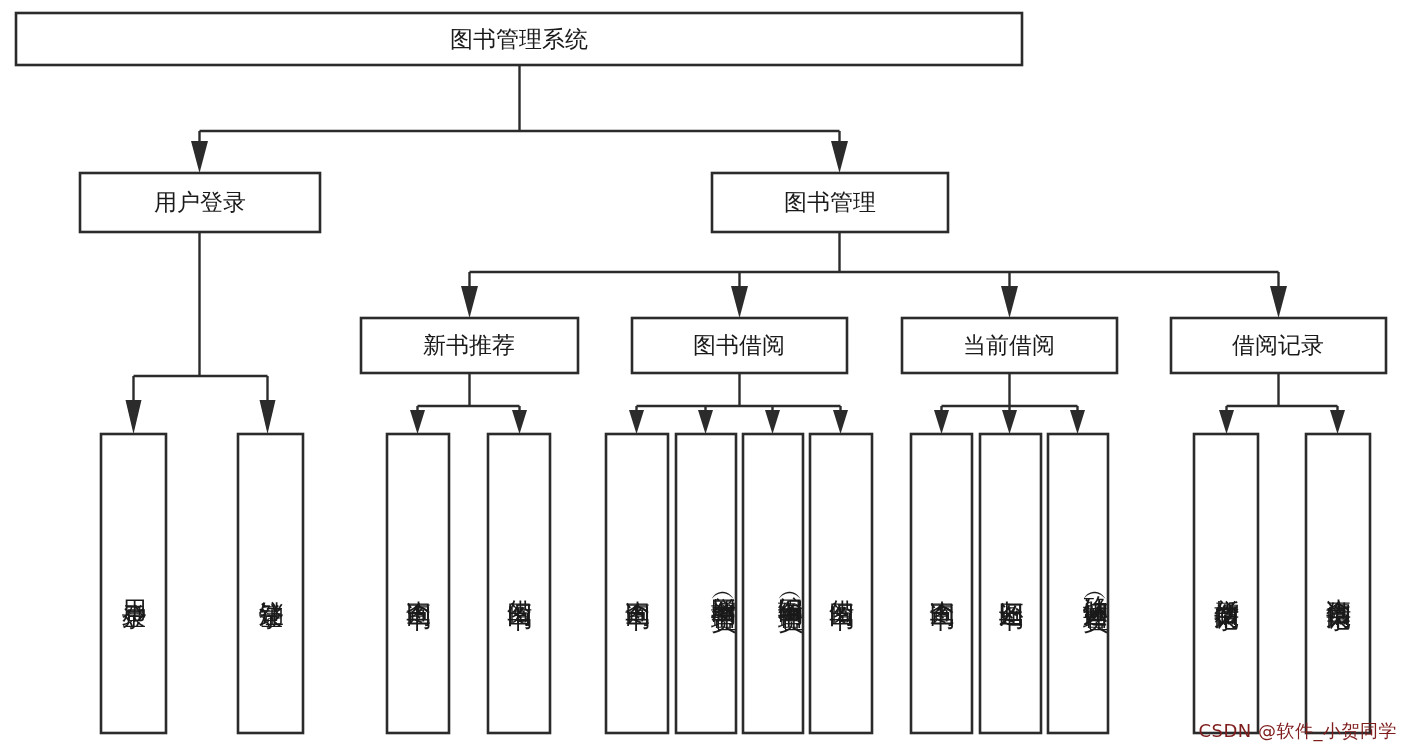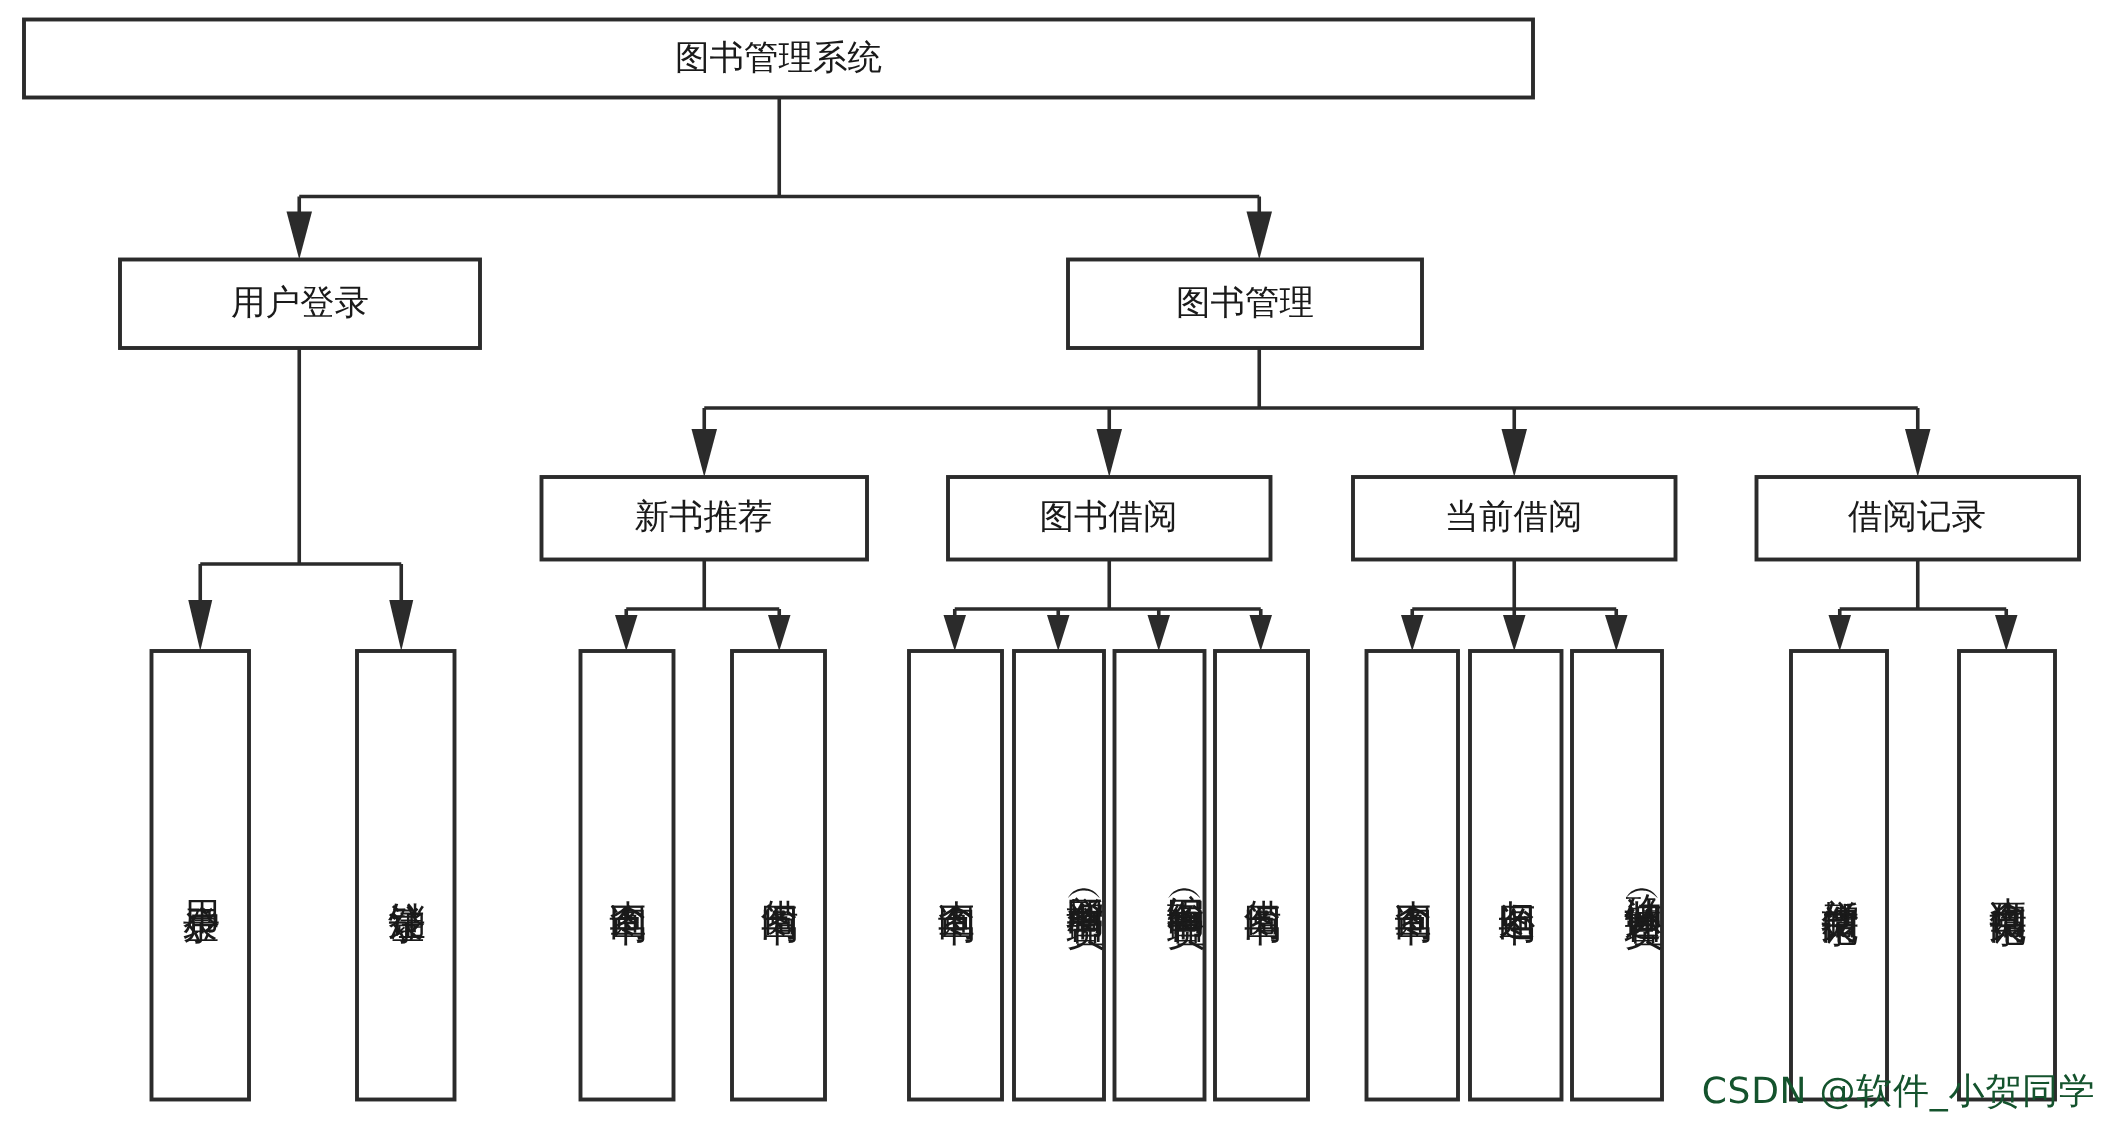--- a/index.html
+++ b/index.html
@@ -58,22 +58,22 @@
     color: #1a1a1a;
     white-space: nowrap;
     text-align: center;
     pointer-events: none;
   }
   .watermark {
     position: absolute;
     right: 8px;
     bottom: 4px;
     font-family: "DejaVu Sans", "Liberation Sans", sans-serif;
-    font-size: 24px;
-    color: #14532d;
+    font-size: 18px;
+    color: #7f1d1d;
     white-space: nowrap;
     letter-spacing: 0.5px;
   }
 </style>
 </head>
 <body>
 
 <div id="diagram-root">
 
   <svg class="flow-canvas" viewBox="0 0 1405 747">

